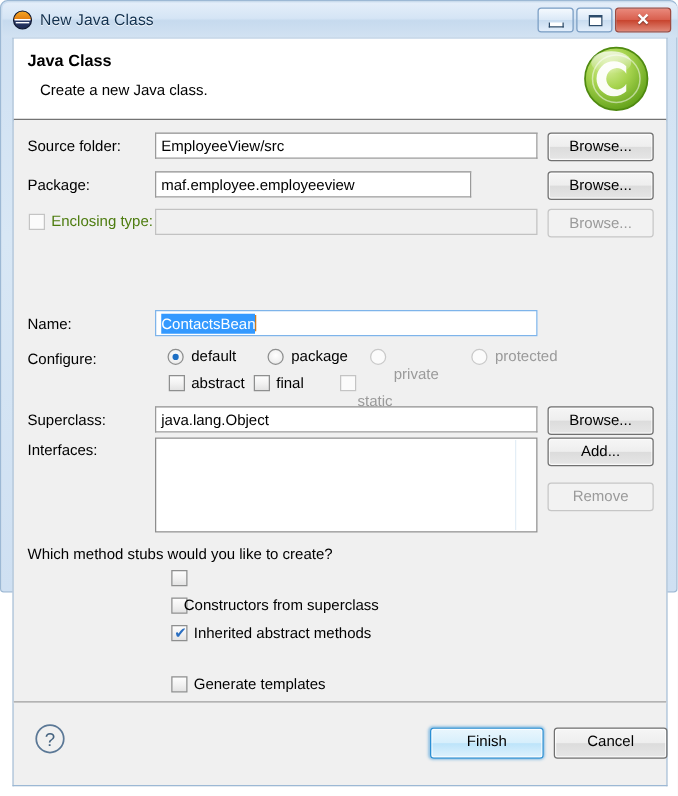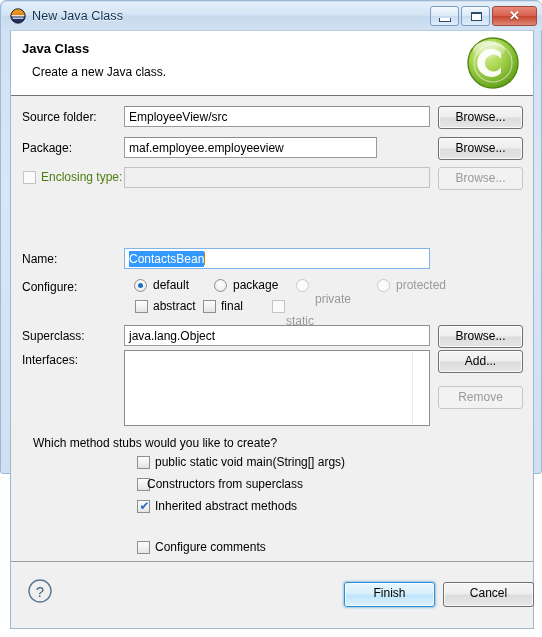--- a/index.html
+++ b/index.html
@@ -440,36 +440,35 @@
       <div class="tfield" style="left:113px; top:228px; width:306px;">java.lang.Object</div>
       <div class="btn" style="left:427px; top:228px;">Browse...</div>
 
       <div class="lbl" style="left:11px; top:256px;">Interfaces:</div>
       <div class="listbox" style="left:113px; top:253px; width:306px; height:76px;">
         <div class="divider"></div>
       </div>
       <div class="btn" style="left:427px; top:253px;">Add...</div>
       <div class="btn disabled" style="left:427px; top:289px;">Remove</div>
 
-      <div class="lbl" style="left:22px; top:339px;">Which method stubs would you like to create?</div>
+      <div class="lbl" style="left:11px; top:339px;">Which method stubs would you like to create?</div>
 
       <div class="cb" style="left:126px; top:359px;"></div>
-      <div class="opt-label" style="left:144px; top:358px;">public static void main(String[] args)</div>
 
       <div class="cb" style="left:126px; top:381px;"></div>
       <div class="opt-label" style="left:136px; top:380px;">Constructors from superclass</div>
 
       <div class="cb" style="left:126px; top:403px;">
           <span class="tick">✔</span>
         </div>
       <div class="opt-label" style="left:144px; top:402px;">Inherited abstract methods</div>
 
 
       <div class="cb" style="left:126px; top:444px;"></div>
-      <div class="opt-label" style="left:144px; top:443px;">Configure comments</div>
+      <div class="opt-label" style="left:144px; top:443px;">Generate templates</div>
     </div>
 
     <div class="footer">
       <div class="help-icon">
         <svg viewBox="0 0 26 26" width="26" height="26">
           <circle cx="13" cy="13" r="11" fill="#f0f0f0" stroke="#5b7896" stroke-width="1.4"></circle>
           <text x="13" y="18.5" text-anchor="middle" font-family="Liberation Sans, sans-serif" font-size="15" font-weight="normal" fill="#44627f">?</text>
         </svg>
       </div>
       <div class="btn default" style="left:333px; top:20px;">Finish</div>

